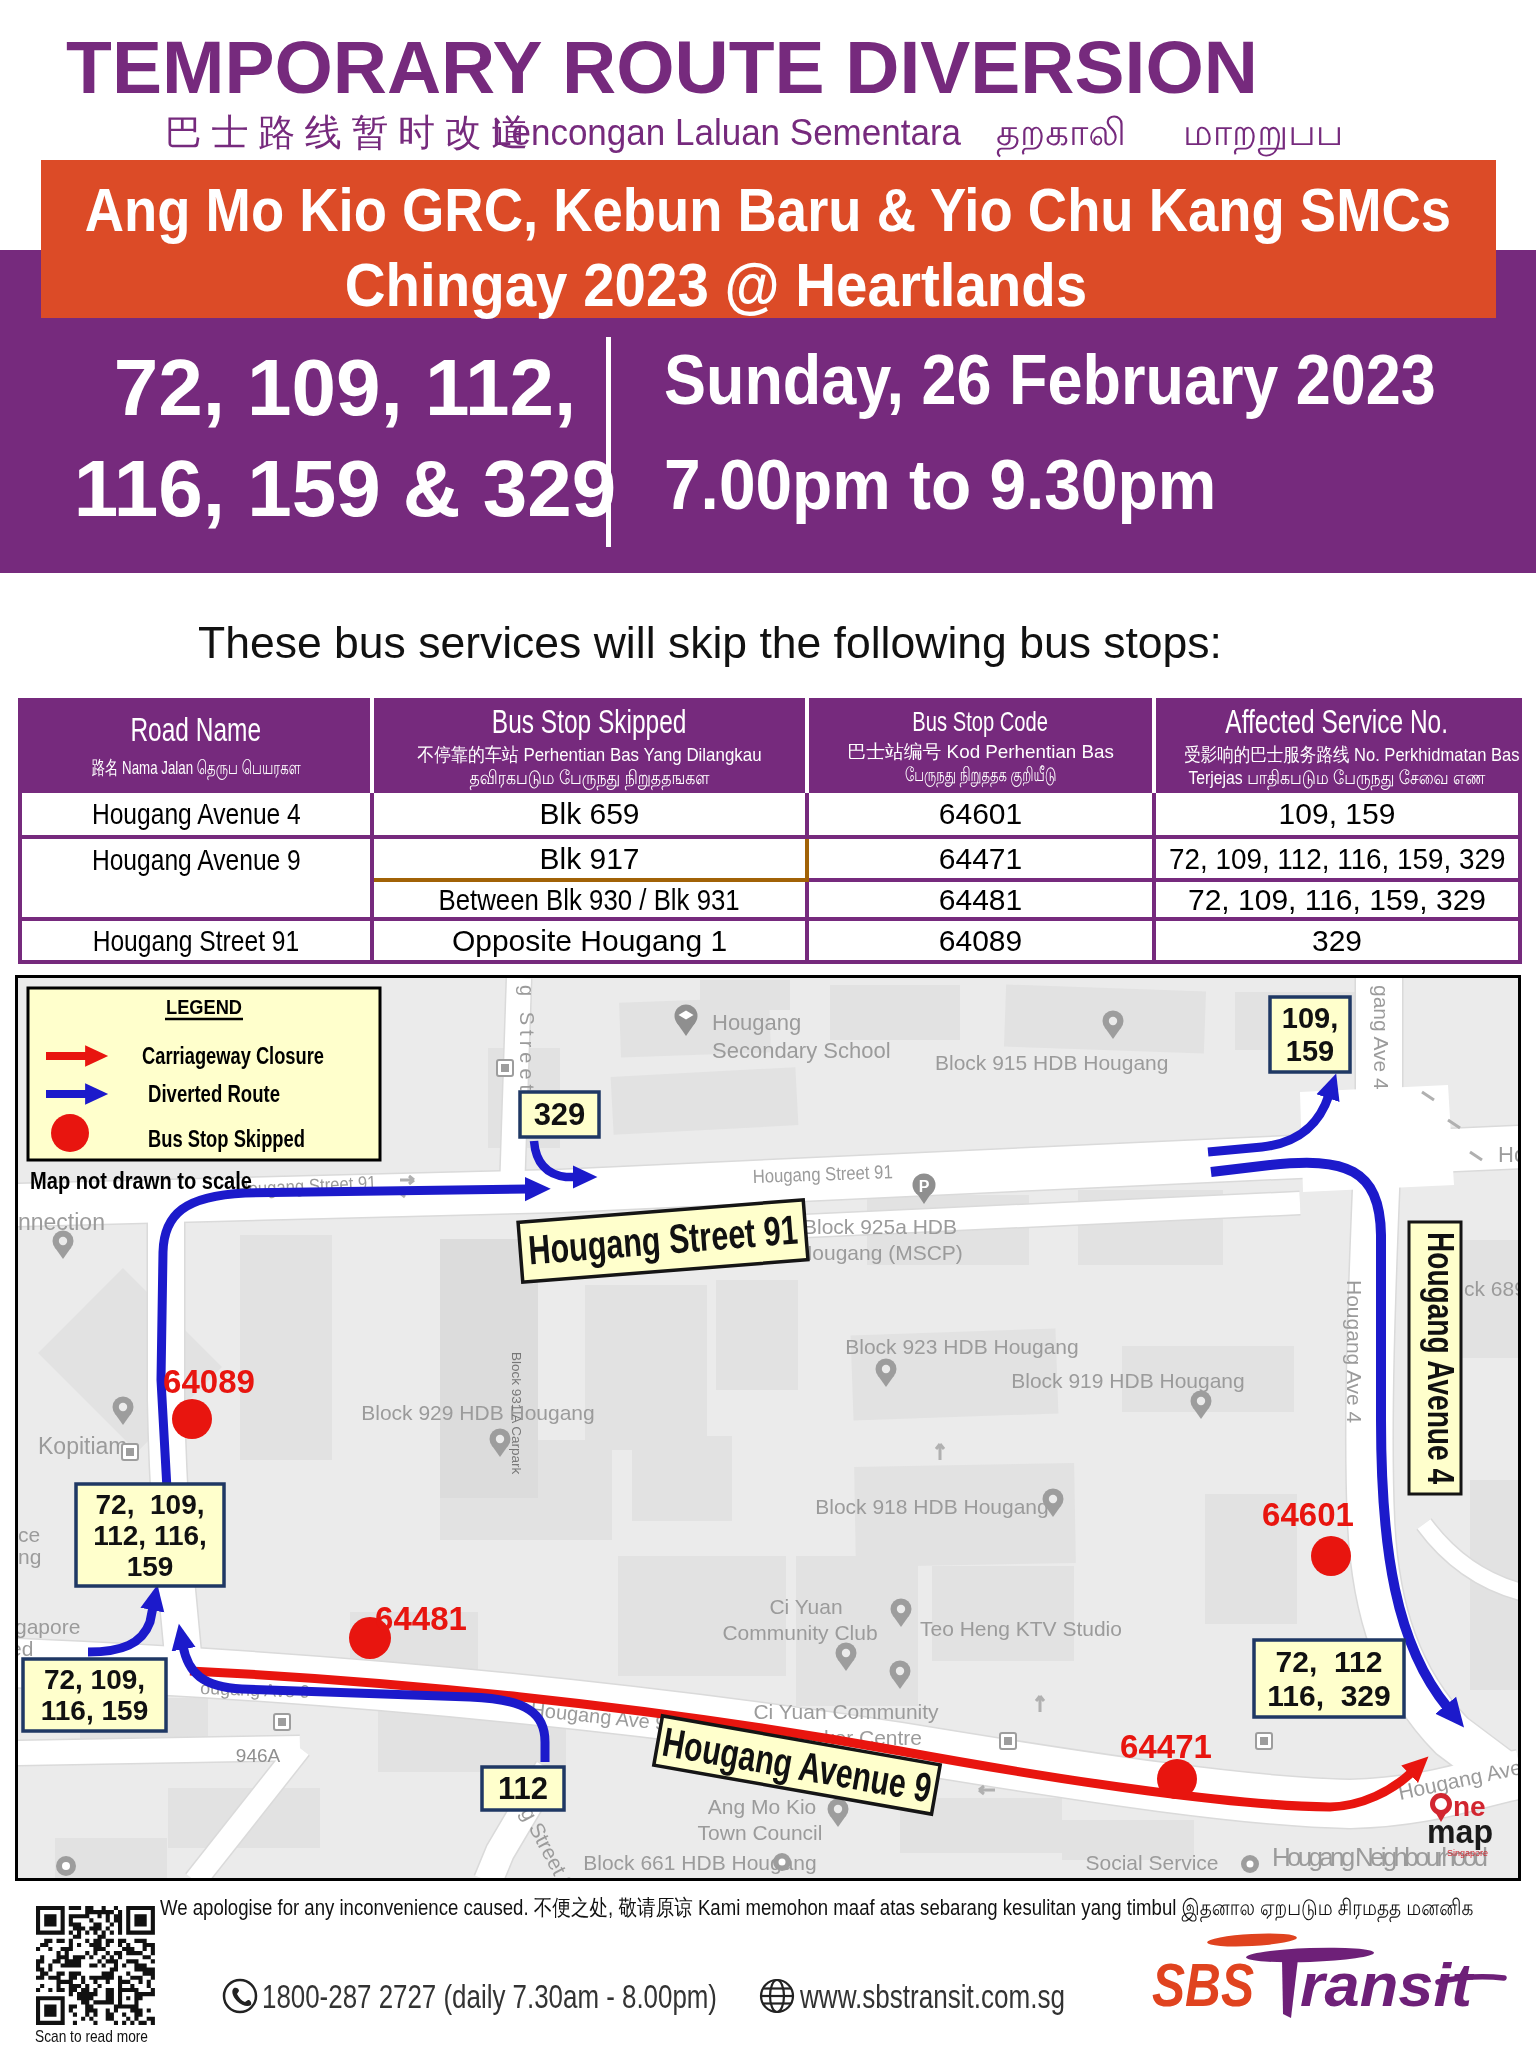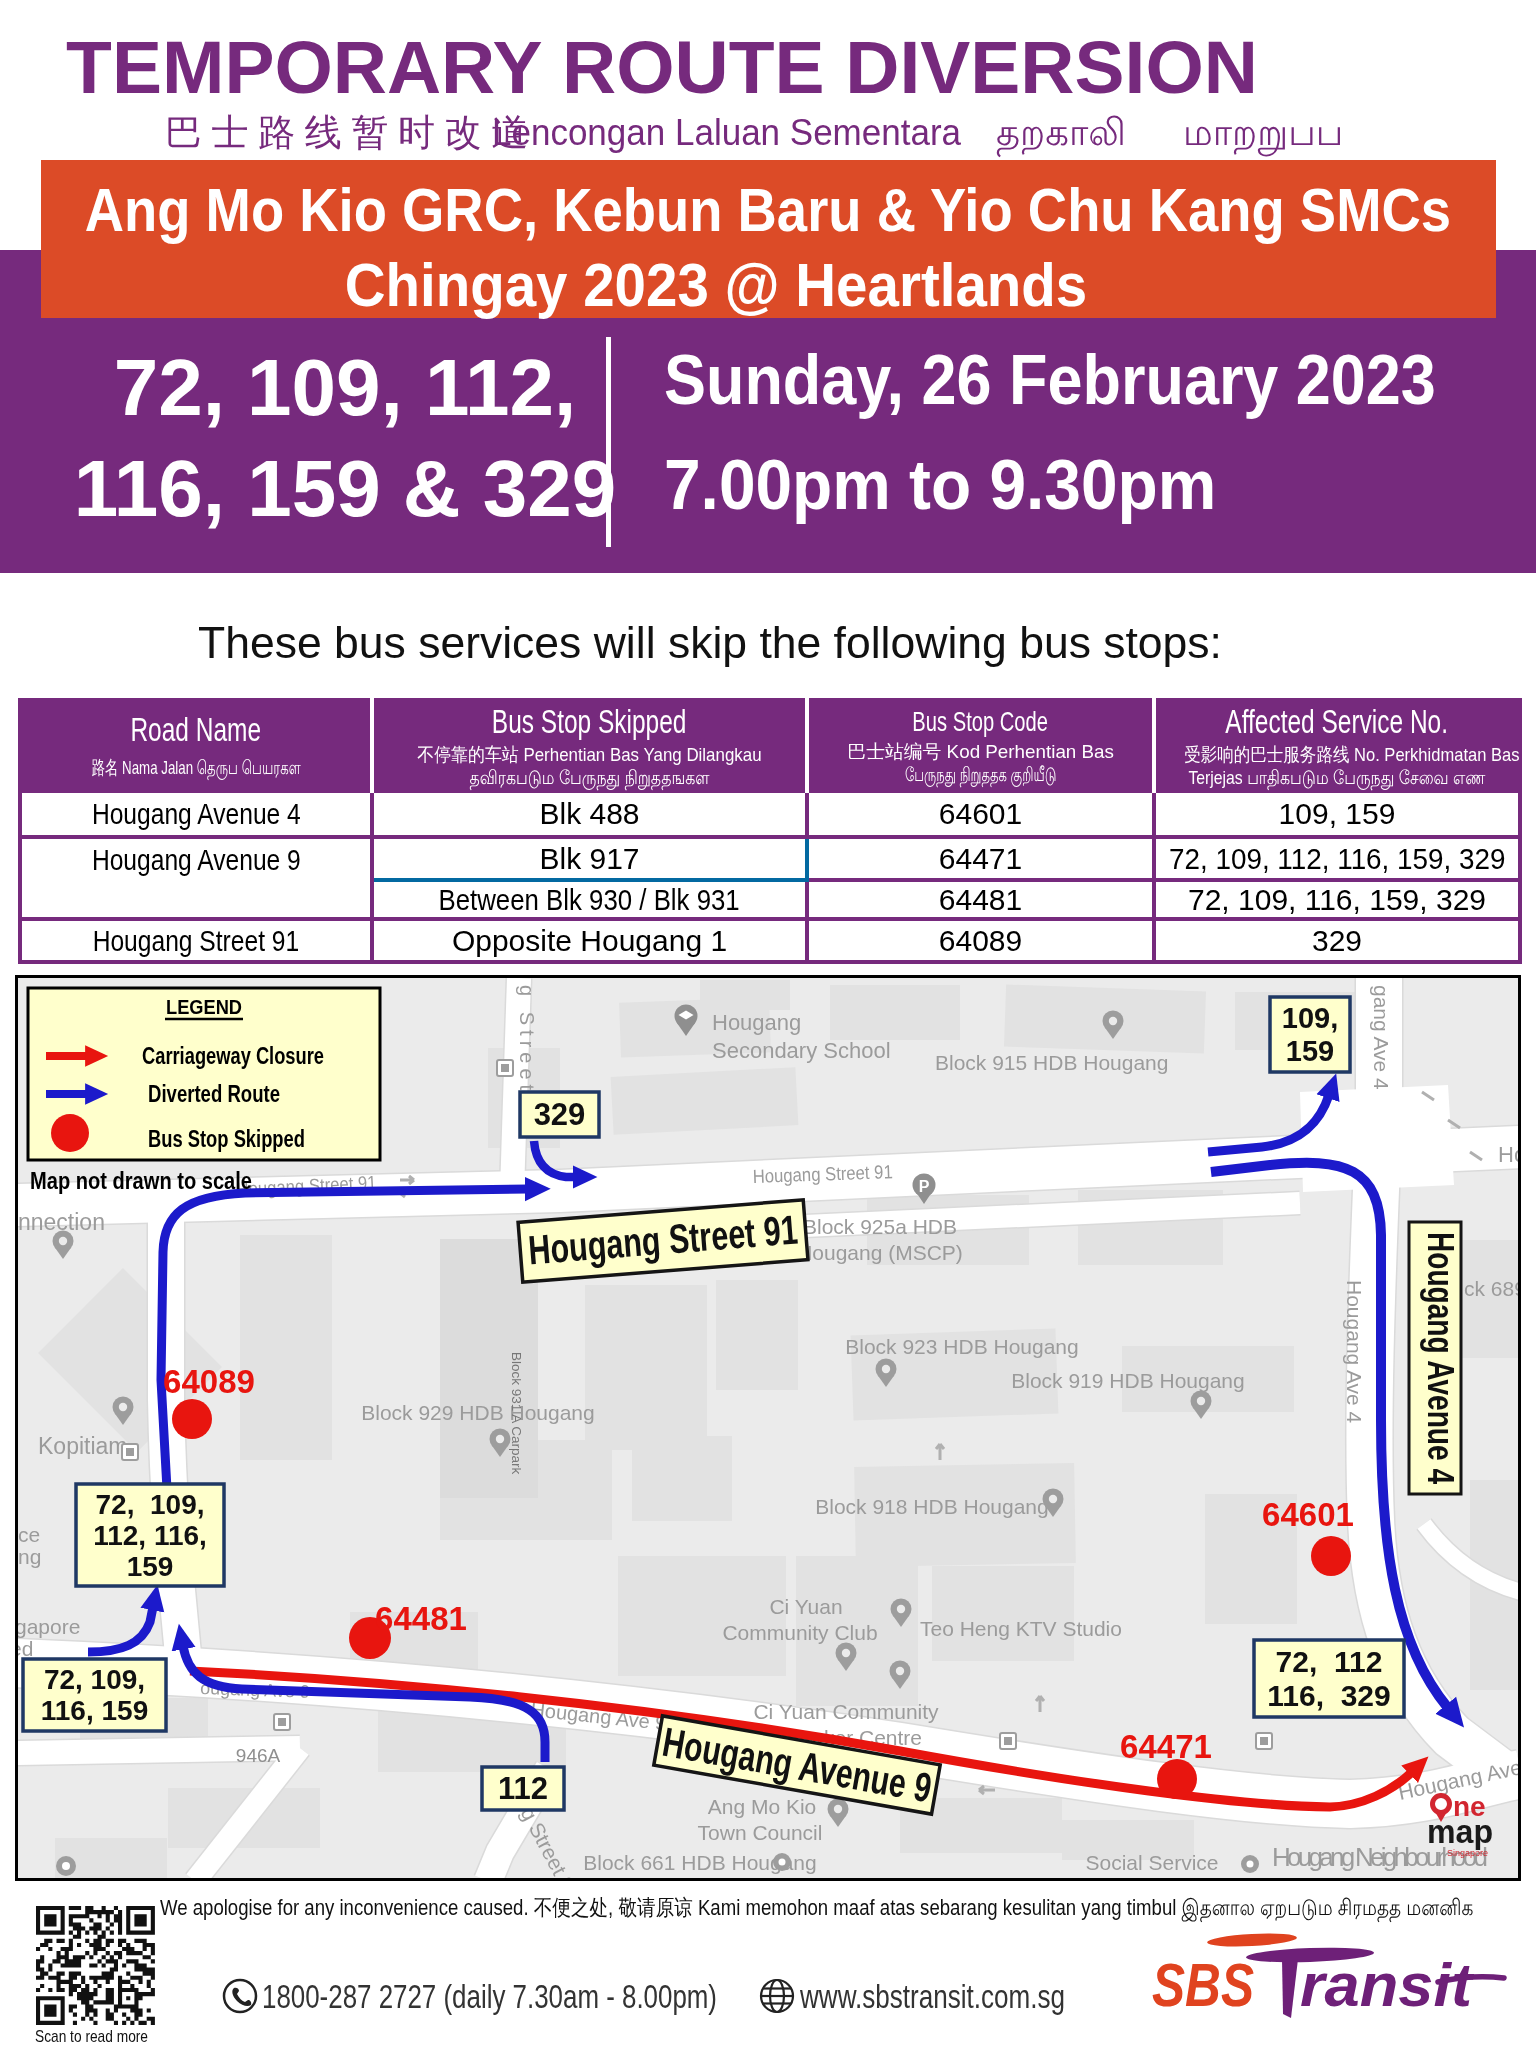--- a/index.html
+++ b/index.html
@@ -61,28 +61,28 @@
         </th>
 
 <th style="padding:0;font-weight:normal;">
           <div style="font-size:34px;"><span class="fit" style="transform:scaleX(0.72);">Affected Service No.</span></div>
           <div style="font-size:19px;margin-top:2px;line-height:23px;"><span class="fit" style="transform:scaleX(0.87);">受影响的巴士服务路线 No. Perkhidmatan Bas Yang</span><br><span class="fit" style="transform:scaleX(0.83);">Terjejas பாதிகபடும பேருநது சேவை எண</span></div>
         </th>
 </tr>
 
 <tr style="height:46px;font-size:30px;text-align:center;">
         <td style="border:4px solid #762a7d;padding:0;"><span class="fit" style="transform:scaleX(0.82);">Hougang Avenue 4</span></td>
-        <td style="border:4px solid #762a7d;padding:0;">Blk 488</td>
+        <td style="border:4px solid #762a7d;padding:0;">Blk 659</td>
         <td style="border:4px solid #762a7d;padding:0;">64601</td>
         <td style="border:4px solid #762a7d;padding:0;">109, 159</td>
       </tr>
 
 <tr style="height:43px;font-size:30px;text-align:center;">
         <td rowspan="2" style="border:4px solid #762a7d;padding:0;vertical-align:top;padding-top:4px;"><span class="fit" style="transform:scaleX(0.82);">Hougang Avenue 9</span></td>
-        <td style="border:4px solid #0369a1;padding:0;">Blk 917</td>
+        <td style="border:4px solid #a16207;padding:0;">Blk 917</td>
         <td style="border:4px solid #762a7d;padding:0;">64471</td>
         <td style="border:4px solid #762a7d;padding:0;"><span class="fit" style="font-size:29px;transform:scaleX(0.96);">72, 109, 112, 116, 159, 329</span></td>
       </tr>
 
 <tr style="height:39px;font-size:30px;text-align:center;">
         <td style="border:4px solid #762a7d;padding:0;"><span class="fit" style="transform:scaleX(0.86);">Between Blk 930 / Blk 931</span></td>
         <td style="border:4px solid #762a7d;padding:0;">64481</td>
         <td style="border:4px solid #762a7d;padding:0;">72, 109, 116, 159, 329</td>
       </tr>
 

